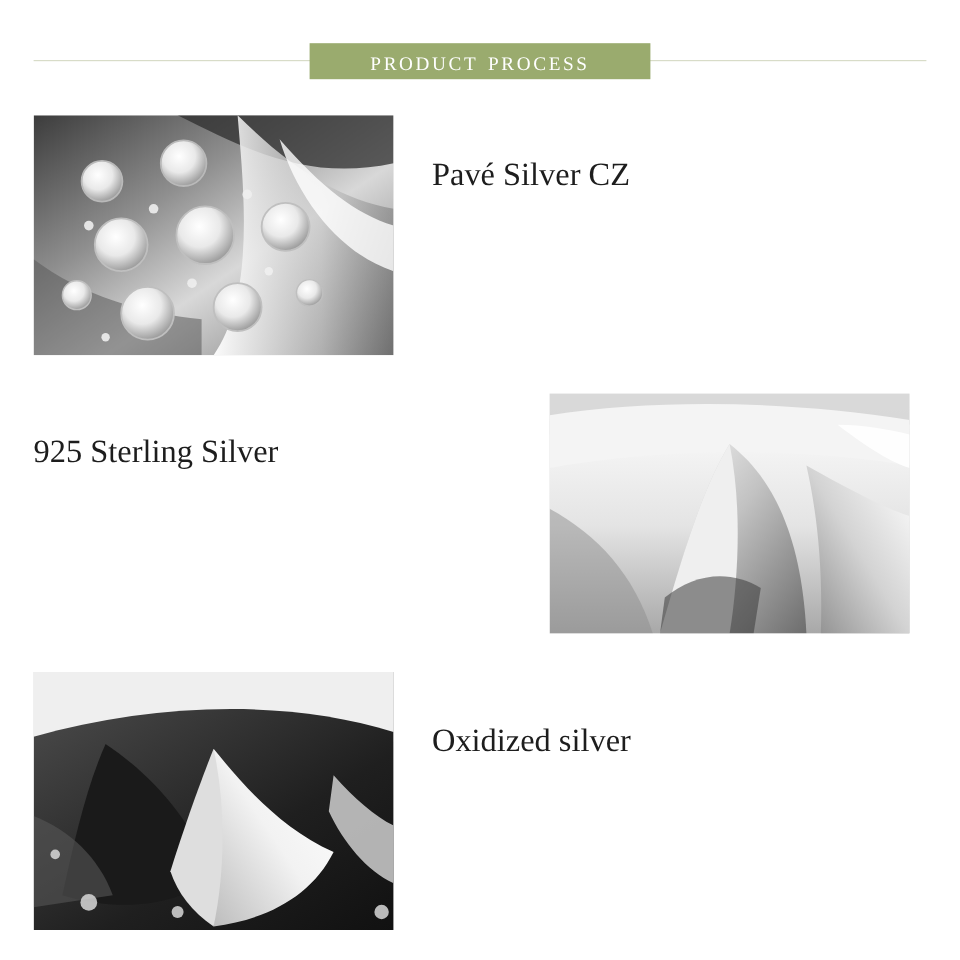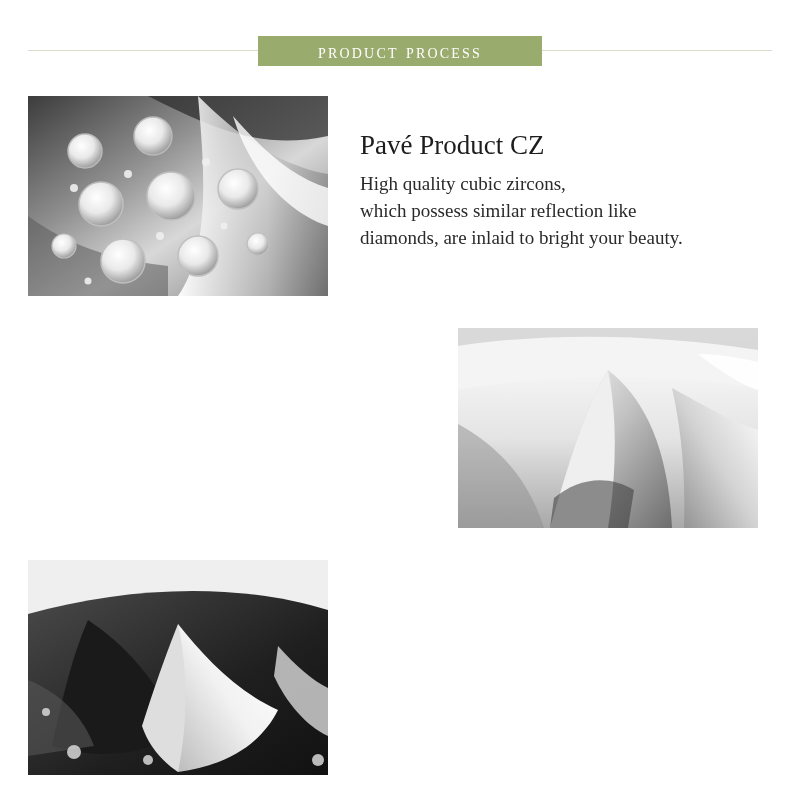--- a/index.html
+++ b/index.html
@@ -38,21 +38,21 @@
     width: 284px;
     height: 30px;
     background: #9aab6e;
     display: flex;
     align-items: center;
     justify-content: center;
   }
   .header-tab-text {
     color: #ffffff;
     font-family: "Liberation Serif", serif;
-    font-size: 20px;
+    font-size: 23px;
     letter-spacing: 2.2px;
     font-variant: small-caps;
     text-transform: lowercase;
     white-space: nowrap;
   }
 
   
   .photo {
     position: absolute;
     overflow: hidden;
@@ -143,24 +143,21 @@
       <circle cx="178" cy="66" r="4"></circle>
       <circle cx="46" cy="92" r="4"></circle>
       <circle cx="132" cy="140" r="4"></circle>
       <circle cx="196" cy="130" r="3.5"></circle>
       <circle cx="60" cy="185" r="3.5"></circle>
     </g>
   </svg>
 </div>
 
 <div class="textblock" id="text-1">
-  <h2 class="feature-title">Pavé Product CZ</h2>
-  <p class="feature-desc">High quality cubic zircons,
-which possess similar reflection like
-diamonds, are inlaid to bright your beauty.</p>
+  <h2 class="feature-title">Pavé Silver CZ</h2>
 </div>
 
 <div class="photo" id="photo-2">
   <svg width="300" height="200" viewBox="0 0 300 200" xmlns="http://www.w3.org/2000/svg">
     <defs>
       <linearGradient id="g2a" x1="0" y1="0" x2="0" y2="1">
         <stop offset="0%" stop-color="#ffffff"></stop>
         <stop offset="55%" stop-color="#e4e4e4"></stop>
         <stop offset="100%" stop-color="#a8a8a8"></stop>
       </linearGradient>
@@ -181,20 +178,21 @@
     <path d="M150,42 C186,70 210,118 214,200 L92,200 C112,130 128,78 150,42 Z" fill="url(#g2b)"></path>
     <path d="M150,42 C160,92 158,150 150,200 L92,200 C112,130 128,78 150,42 Z" fill="#efefef"></path>
     <path d="M214,60 C250,80 280,96 300,102 L300,200 L226,200 C228,140 222,96 214,60 Z" fill="url(#g2c)"></path>
     <path d="M0,96 C40,118 70,150 86,200 L0,200 Z" fill="#8d8d8d" opacity="0.5"></path>
     <path d="M96,170 C120,150 150,146 176,162 L170,200 L92,200 Z" fill="#3a3a3a" opacity="0.55"></path>
     <path d="M240,26 C266,46 286,58 300,62 L300,34 C282,30 262,26 240,26 Z" fill="#ffffff" opacity="0.9"></path>
   </svg>
 </div>
 
 <div class="textblock" id="text-2">
+  <h2 class="feature-title">925 Sterling Silver</h2>
 </div>
 
 <div class="photo" id="photo-3">
   <svg width="300" height="215" viewBox="0 0 300 215" xmlns="http://www.w3.org/2000/svg">
     <defs>
       <linearGradient id="g3bg" x1="0" y1="0" x2="1" y2="1">
         <stop offset="0%" stop-color="#e9e9e9"></stop>
         <stop offset="45%" stop-color="#9c9c9c"></stop>
         <stop offset="100%" stop-color="#2f2f2f"></stop>
       </linearGradient>
@@ -220,13 +218,14 @@
     <g fill="#d8d8d8" opacity="0.85">
       <circle cx="46" cy="192" r="7"></circle>
       <circle cx="120" cy="200" r="5"></circle>
       <circle cx="290" cy="200" r="6"></circle>
       <circle cx="18" cy="152" r="4"></circle>
     </g>
   </svg>
 </div>
 
 <div class="textblock" id="text-3">
+  <h2 class="feature-title">Oxidized silver</h2>
 </div>
 
 </body></html>

